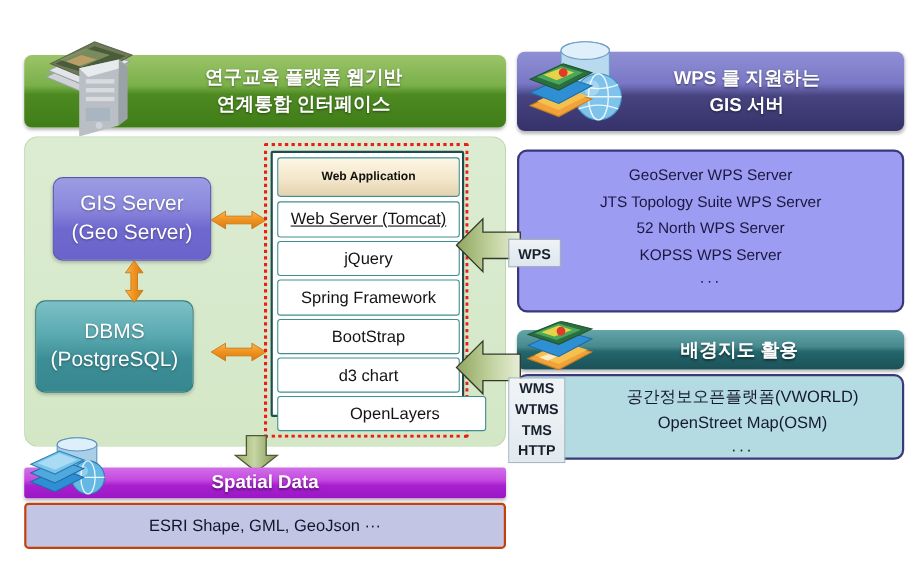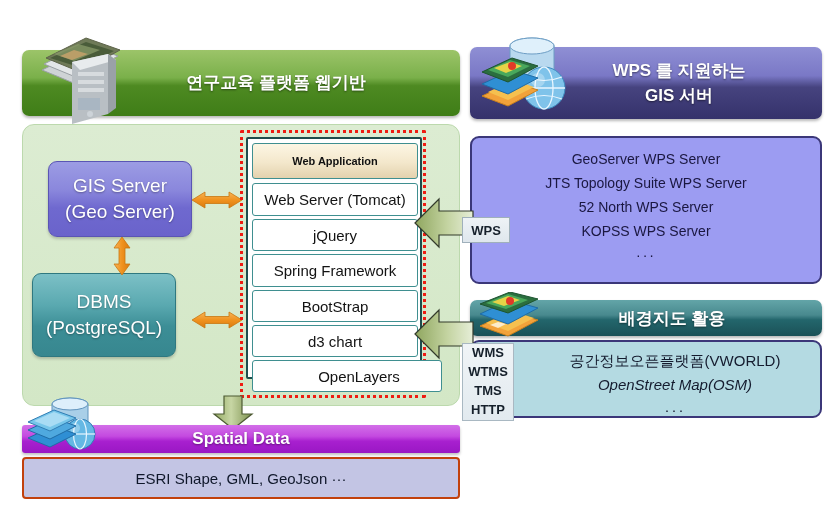--- a/index.html
+++ b/index.html
@@ -182,20 +182,21 @@
   .arrow-svg { position: absolute; overflow: visible; }
   .ellipsis { letter-spacing: 2px; }
 </style>
 </head>
 <body>
 
 <div id="canvas">
 
   <div class="abs hdr-green ctr" style="left:22px; top:50px; width:438px; height:66px; padding-left:70px;">
     <div>연구교육 플랫폼 웹기반</div>
+    <div>연계통합 인터페이스</div>
   </div>
 
   <svg class="abs" style="left:30px; top:28px; width:94px; height:96px;" viewBox="0 0 94 96">
     <g>
       <polygon points="12,42 52,22 86,34 46,56" fill="#cfd3d6" stroke="#9aa0a5" stroke-width="1"></polygon>
       <polygon points="14,36 54,16 88,28 48,50" fill="#e3e6e8" stroke="#9aa0a5" stroke-width="1"></polygon>
       <polygon points="16,30 56,10 90,22 50,44" fill="#6f7a58" stroke="#5d6349" stroke-width="1"></polygon>
       <polygon points="20,30 56,14 84,23 52,40" fill="#4a5c3a"></polygon>
       <polygon points="24,26 48,16 70,22 44,33" fill="#8a9b6a" opacity=".75"></polygon>
       <polygon points="30,28 44,22 58,26 42,32" fill="#caa36c" opacity=".8"></polygon>
@@ -249,21 +250,21 @@
   <svg class="arrow-svg" style="left:192px; top:310px; width:50px; height:20px;" viewBox="0 0 50 20">
     <polygon points="0,10 13,2 13,6.5 37,6.5 37,2 50,10 37,18 37,13.5 13,13.5 13,18" fill="url(#og2)" stroke="#c9760f" stroke-width="0.8"></polygon>
   </svg>
 
   <div class="abs dotted-red" style="left:240px; top:130px; width:186px; height:268px;"></div>
 
   <div class="abs stack-frame" style="left:246px; top:137px; width:176px; height:242px; padding:4px;">
 
     <div class="stack-head ctr" style="width:100%; height:34px; margin-bottom:4px;">Web Application</div>
 
-    <div class="stack-row ctr" style="width:100%; height:31px; margin-bottom:3px;">Web Server (Tomcat)</div>
+    <div class="stack-row ctr" style="width:100%; height:31px; margin-bottom:3px;text-decoration:underline;">Web Server (Tomcat)</div>
     <div class="stack-row ctr" style="width:100%; height:30px; margin-bottom:3px;">jQuery</div>
     <div class="stack-row ctr" style="width:100%; height:31px; margin-bottom:3px;">Spring Framework</div>
     <div class="stack-row ctr" style="width:100%; height:30px; margin-bottom:3px;">BootStrap</div>
     <div class="stack-row ctr" style="width:100%; height:30px; margin-bottom:3px;">d3 chart</div>
     <div class="stack-row ctr" style="width:100%; height:30px;padding-left:24px;">OpenLayers</div>
   </div>
 
   <div class="abs hdr-purple ctr" style="left:470px; top:47px; width:352px; height:72px; padding-left:66px;">
     <div>WPS 를 지원하는</div>
     <div>GIS 서버</div>
@@ -325,21 +326,21 @@
     <polygon points="14,33 22,30 30,32 22,36" fill="#ffffff" opacity=".7"></polygon>
     <polygon points="4,22 34,8 62,16 32,32" fill="#2f8fd4" stroke="#1f6ca6" stroke-width="1"></polygon>
     <polygon points="4,12 34,0 62,7 32,21" fill="#2b6e3f" stroke="#1d5530" stroke-width="1"></polygon>
     <polygon points="10,11 32,2 52,8 30,17" fill="#49a85c"></polygon>
     <polygon points="16,10 32,4 44,8 28,14" fill="#e6d347"></polygon>
     <circle cx="34" cy="9" r="4" fill="#e13a28"></circle>
   </svg>
 
   <div class="abs panel-lightblue" style="left:470px; top:340px; width:352px; height:78px; padding-top:7px;">
     <div style="padding-left:58px;">공간정보오픈플랫폼(VWORLD)</div>
-    <div style="padding-left:58px;font-style:italic;">OpenStreet Map(OSM)</div>
+    <div style="padding-left:58px;">OpenStreet Map(OSM)</div>
     <div class="ellipsis" style="padding-left:58px;">···</div>
   </div>
 
   <svg class="arrow-svg" style="left:413px; top:307px; width:62px; height:54px;" viewBox="0 0 62 54">
     <polygon points="2,27 26,3 26,15 60,15 60,39 26,39 26,51" fill="url(#gg1)" stroke="#333a2b" stroke-width="1.2"></polygon>
   </svg>
 
   <div class="abs chip-stack" style="left:462px; top:343px; width:52px; height:78px;">
     <div>WMS</div>
     <div>WTMS</div>

